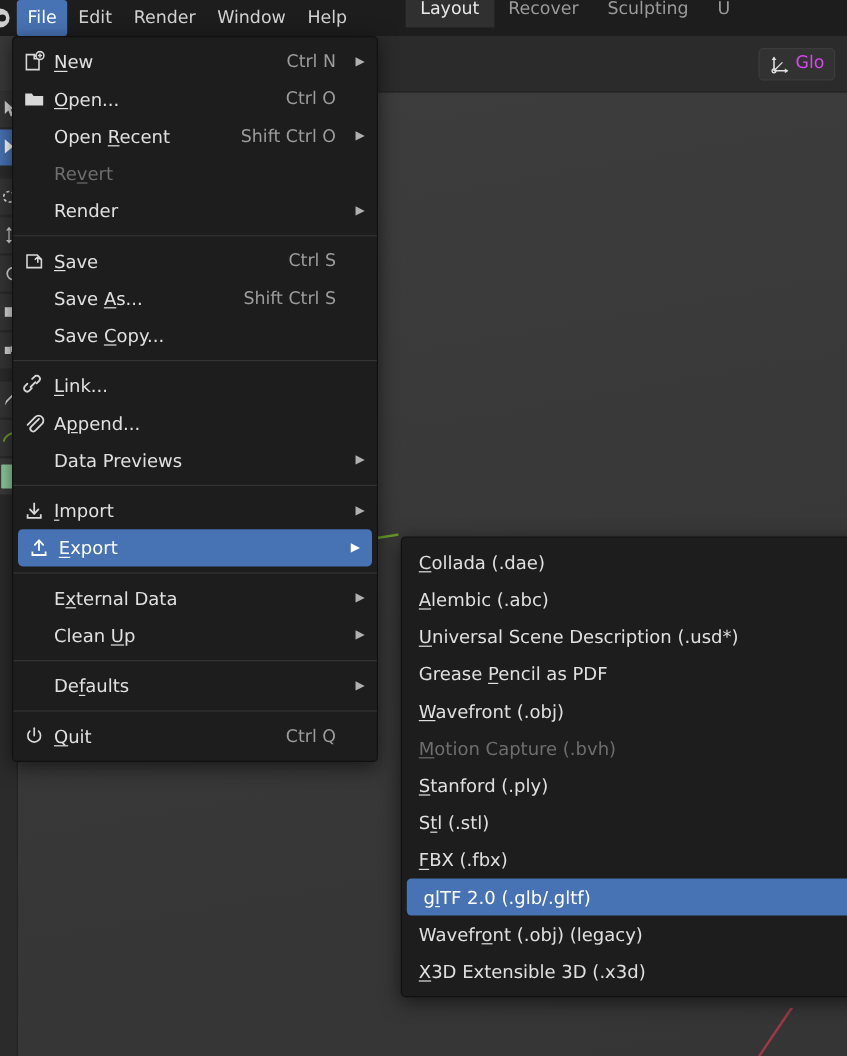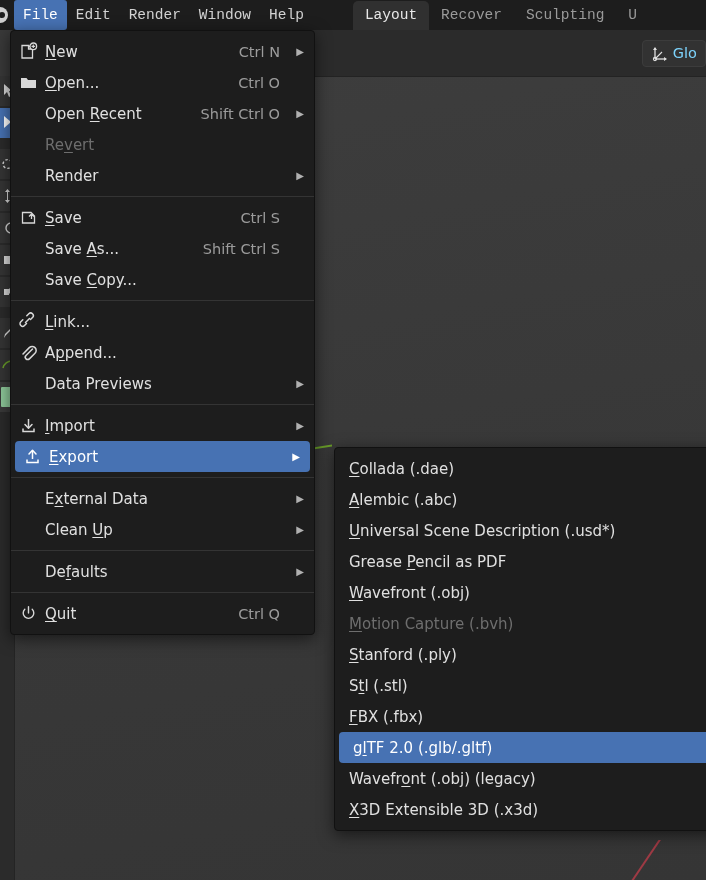--- a/index.html
+++ b/index.html
@@ -101,21 +101,21 @@
     position: absolute; left: 1px; top: 5px;
     width: 12px; height: 20px;
     background: #8ec99a; border-radius: 1px;
   }
 
   
   .topbar {
     position: absolute; left: 0; top: 0;
     width: 706px; height: 30px;
     background: #1d1d1d;
-    display: flex; align-items: center; font-family: Liberation Mono, monospace;
+    display: flex; align-items: flex-end;
   }
   .blender-logo {
     width: 14px; height: 30px;
     position: relative; flex: 0 0 auto;
   }
   .blender-logo .dot {
     position: absolute; left: -8px; top: 7px;
     width: 16px; height: 16px;
     border-radius: 50%;
     background: #cfcfcf;
@@ -171,27 +171,27 @@
   }
   .vh-menu {
     font-size: 14.5px; color: #d2d2d2;
     padding: 0 11px; white-space: nowrap;
     cursor: default;
   }
   .vh-spacer { flex: 1 1 auto; }
   .orient-widget {
     display: flex; align-items: center;
     gap: 5px;
-    margin-right: 0;
+    margin-right: 10px;
     padding: 4px 8px;
     background: #323232;
     border: 1px solid #3c3c3c;
     border-radius: 4px;
     font-size: 14.5px;
-    color: #7dd3fc;
+    color: #d946ef;
     white-space: nowrap;
     cursor: default;
   }
 
   
   .menu-panel {
     position: absolute;
     background: #1d1d1d;
     border: 1px solid #111111;
     border-radius: 4px;

